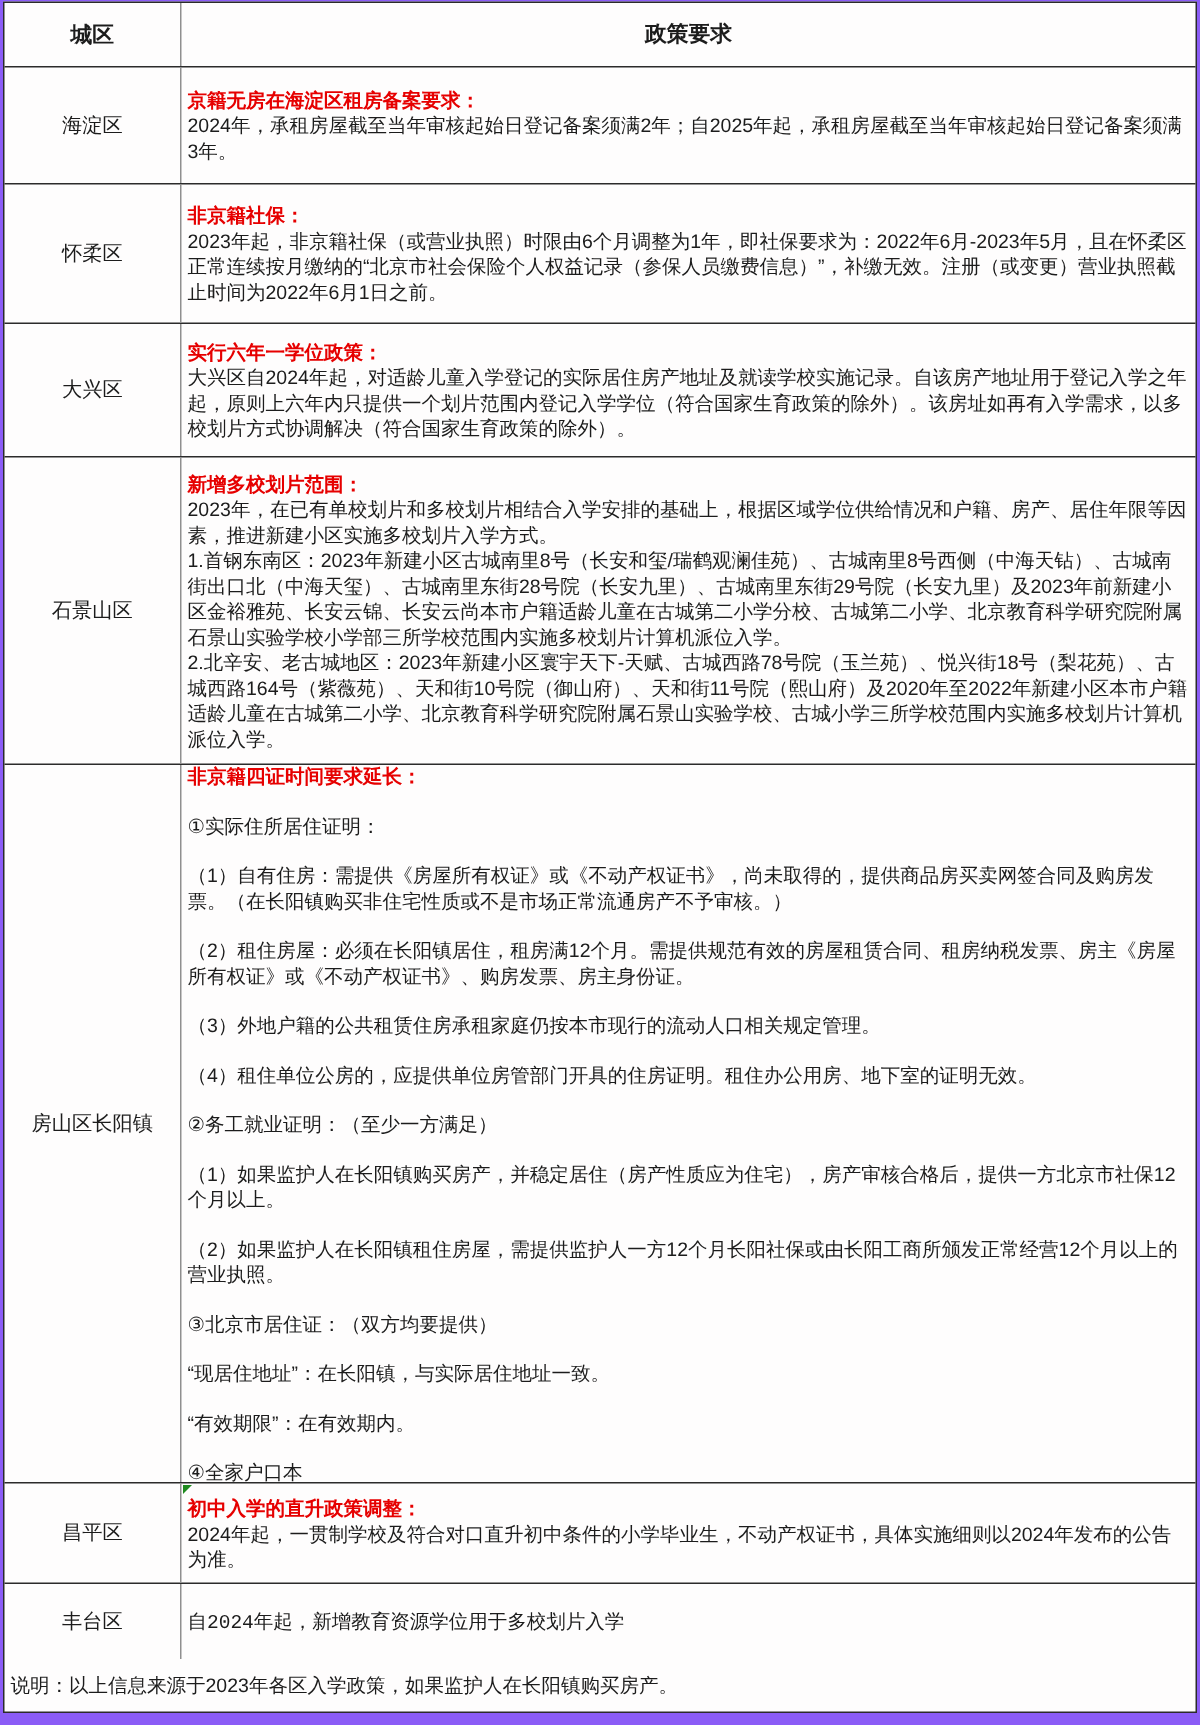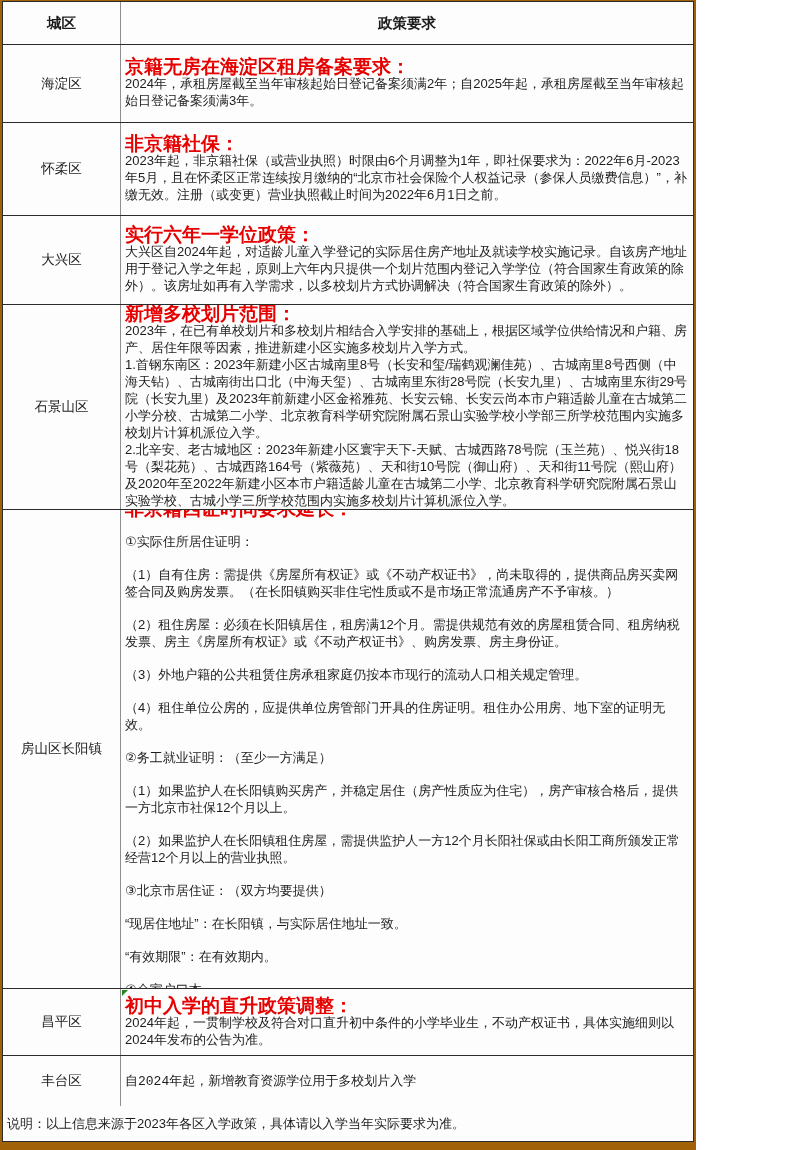--- a/index.html
+++ b/index.html
@@ -1,19 +1,19 @@
 <!DOCTYPE html>
 <html><head>
 <meta charset="utf-8">
 <style>
   html,body{margin:0;padding:0;background:#ffffff;}
   .page{
     position:relative;
-    width:696px;height:1150px;
-    background:#a16207;
+    width:800px;height:1150px;
+    background:#8b5cf6;
     font-family:"Liberation Sans","DejaVu Sans",sans-serif;
     color:#1c1c1c;
     box-sizing:border-box;
     overflow:hidden;
     padding-left:19px;
   }
   .table{
     position:absolute;left:2px;top:1px;right:2px;
     border:1px solid #2b2b2b;
     background:#fefdfd;
@@ -42,21 +42,21 @@
     padding:2px 4px 2px 4px;
     font-size:13px;
     line-height:17px;
     box-sizing:border-box;
     overflow:hidden;
   }
   .policy-cell p{margin:0;padding:0;}
   .policy-cell .heading{
     color:#e60000;
     font-weight:bold;
-    font-size:19px;
+    font-size:13px;
   }
   .spaced p + p{margin-top:16px;}
   .header-row .district-cell,
   .header-row .policy-cell{
     font-weight:bold;
     font-size:14.5px;
     justify-content:center;
     align-items:center;
     display:flex;flex-direction:row;
     text-align:center;
@@ -151,16 +151,16 @@
           </div>
         </div>
         <div class="row r6">
           <div class="district-cell">丰台区</div>
           <div class="policy-cell">
             <p>自2024年起，新增教育资源学位用于多校划片入学</p>
           </div>
         </div>
       </div>
     <div class="row r-footer">
-      <div class="footer-cell">说明：以上信息来源于2023年各区入学政策，具体请以入学当年实际要求为准。</div>
+      <div class="footer-cell">说明：以上信息来源于2023年各区入学政策，如果监护人在长阳镇购买房产。</div>
     </div>
   </div>
 </div>
 
 </body></html>

